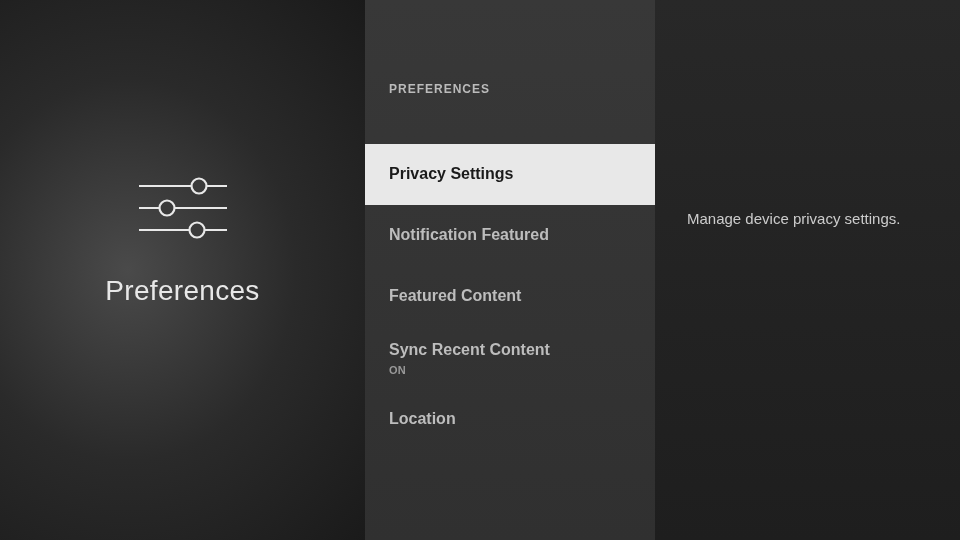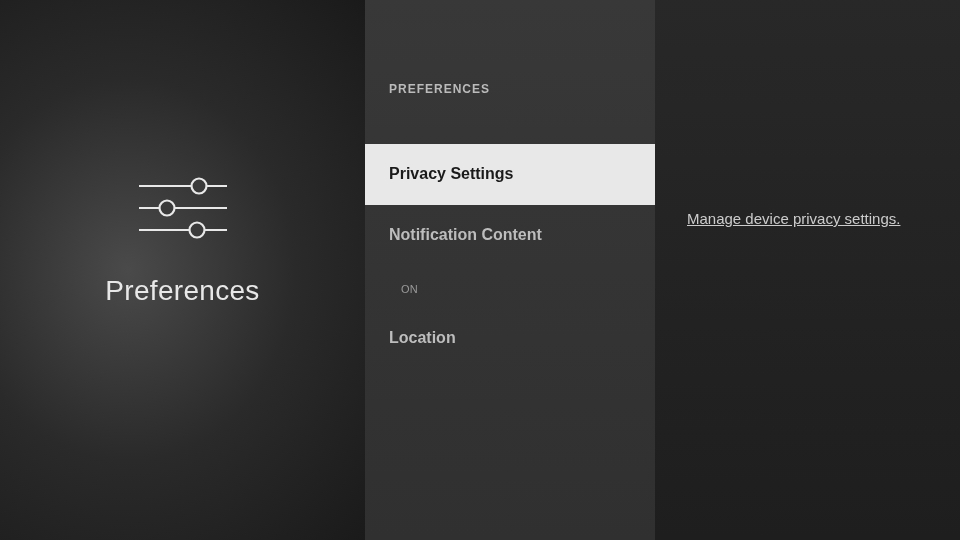--- a/index.html
+++ b/index.html
@@ -72,38 +72,36 @@
     }
     
     .menu-item.selected {
       background: #e8e8e8;
       color: #1a1a1a;
     }
     
     .menu-item .sub {
       display: block;
       font-size: 11px;
-      font-weight: 400;
+      font-weight: 700;
       color: #999;
       margin-top: 2px;
       letter-spacing: 0.3px;
-      margin-left: 12px;
     }
     
     .menu-item.has-sub {
       padding-top: 14px;
       padding-bottom: 12px;
     }
     
     .right-panel {
       flex: 1;
       height: 100%;
       background: linear-gradient(to bottom, #282828 0%, #1e1e1e 100%);
       padding: 208px 32px 0 32px;
-      text-decoration: underline;
     }
     
     .description {
       font-size: 15px;
       color: #ccc;
       line-height: 1.4;
     }
   </style>
 </head>
 <body>
@@ -122,23 +120,27 @@
   <div class="left-title">Preferences</div>
 </div>
 
 <div class="middle-panel">
   <div class="section-header">PREFERENCES</div>
   <div class="menu-list">
     <div class="menu-item selected">
       <span>Privacy Settings</span>
     </div>
     <div class="menu-item">
-      <span>Notification Content</span>
+      <span>Notification Featured</span>
+    </div>
+    <div class="menu-item">
+      <span>Featured Content</span>
     </div>
     <div class="menu-item has-sub">
+      <span>Sync Recent Content</span>
       <span class="sub">ON</span>
     </div>
     <div class="menu-item">
       <span>Location</span>
     </div>
   </div>
 </div>
 
 <div class="right-panel">
   <div class="description">Manage device privacy settings.</div>

